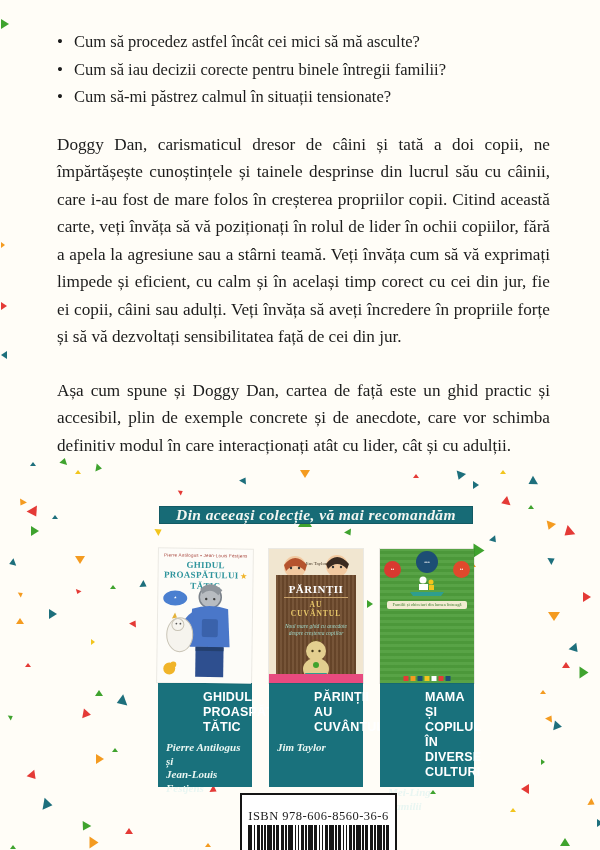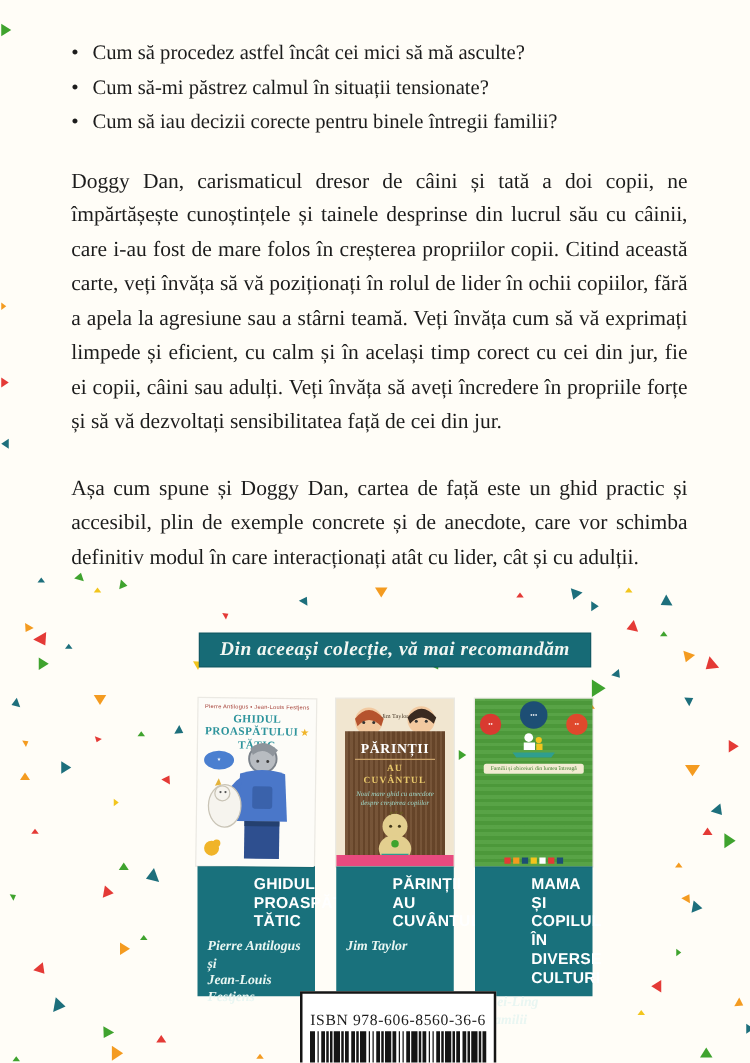--- a/index.html
+++ b/index.html
@@ -14,21 +14,21 @@
   .bullets { list-style:none; }
   .bullets li { position:relative; padding-left:17px; font-size:16.5px; line-height:27.5px; }
   .bullets li::before { content:"•"; position:absolute; left:0; top:0; font-size:17px; }
 
   
   .para { font-size:17.2px; line-height:27.5px; text-align:justify; margin-top:20px; }
   .para + .para { margin-top:26px; }
 
   
   .recommend { margin-top:48px; }
-  .banner { width:312px; margin-left:103px; height:26px; background:#176b76; color:#f3f7f2;
+  .banner { width:312px; margin-left:103px; height:16px; background:#176b76; color:#f3f7f2;
             font-style:italic; font-weight:bold; font-size:15.5px; letter-spacing:.4px;
             display:flex; align-items:center; justify-content:center; box-shadow:0 0 0 1px #135a64; }
   .books-row { margin-left:101px; width:316px; margin-top:26px; display:flex; gap:17px; }
   .book-col { width:94px; display:flex; flex-direction:column; }
   .cover { height:134px; position:relative; overflow:hidden; box-shadow:0 0 0 1px rgba(0,0,0,.08); }
   .label { height:104px; background:#19717c; color:#fff; padding:7px 7px 0 8px; }
   .label-title { font-family:"Liberation Sans", sans-serif; font-weight:bold; font-size:12.5px;
                  line-height:15px; letter-spacing:.2px; white-space:pre-line;margin-left:37px; }
   .label-authors { font-style:italic; font-weight:bold; font-size:11px; line-height:13.5px;
                    margin-top:6px; color:#e9f6f2; white-space:pre-line; }
@@ -146,22 +146,22 @@
       <div class="tri" style="left: 366px; top: 601px; border-left: 4px solid transparent; border-right: 4px solid transparent; border-bottom: 6.4px solid rgb(63, 163, 46); transform: rotate(90deg);"></div>
       <div class="tri" style="left: 472px; top: 545px; border-left: 7px solid transparent; border-right: 7px solid transparent; border-bottom: 11.2px solid rgb(63, 163, 46); transform: rotate(90deg);"></div>
       <div class="tri" style="left: 470px; top: 563px; border-left: 3px solid transparent; border-right: 3px solid transparent; border-bottom: 4.8px solid rgb(244, 155, 32); transform: rotate(0deg);"></div>
       <div class="tri" style="left: 155px; top: 528px; border-left: 4px solid transparent; border-right: 4px solid transparent; border-bottom: 6.4px solid rgb(242, 197, 29); transform: rotate(60deg);"></div>
       <div class="tri" style="left: 345px; top: 530px; border-left: 4px solid transparent; border-right: 4px solid transparent; border-bottom: 6.4px solid rgb(63, 163, 46); transform: rotate(150deg);"></div>
     </div>
 
   <div class="content">
     <ul class="bullets">
       <li><span>Cum să procedez astfel încât cei mici să mă asculte?</span></li>
+      <li><span>Cum să iau decizii corecte pentru binele întregii familii?</span></li>
       <li><span>Cum să-mi păstrez calmul în situații tensionate?</span></li>
-      <li><span>Cum să iau decizii corecte pentru binele întregii familii?</span></li>
     </ul>
 
     <p class="para">Doggy Dan, carismaticul dresor de câini și tată a doi copii, ne împărtășește cunoștințele și tainele desprinse din lucrul său cu câinii, care i-au fost de mare folos în creșterea propriilor copii. Citind această carte, veți învăța să vă poziționați în rolul de lider în ochii copiilor, fără a apela la agresiune sau a stârni teamă. Veți învăța cum să vă exprimați limpede și eficient, cu calm și în același timp corect cu cei din jur, fie ei copii, câini sau adulți. Veți învăța să aveți încredere în propriile forțe și să vă dezvoltați sensibilitatea față de cei din jur.</p>
     <p class="para">Așa cum spune și Doggy Dan, cartea de față este un ghid practic și accesibil, plin de exemple concrete și de anecdote, care vor schimba definitiv modul în care interacționați atât cu lider, cât și cu adulții.</p>
 
     <div class="recommend">
       <div class="banner">Din aceeași colecție, vă mai recomandăm</div>
 
       <div class="books-row">
 

